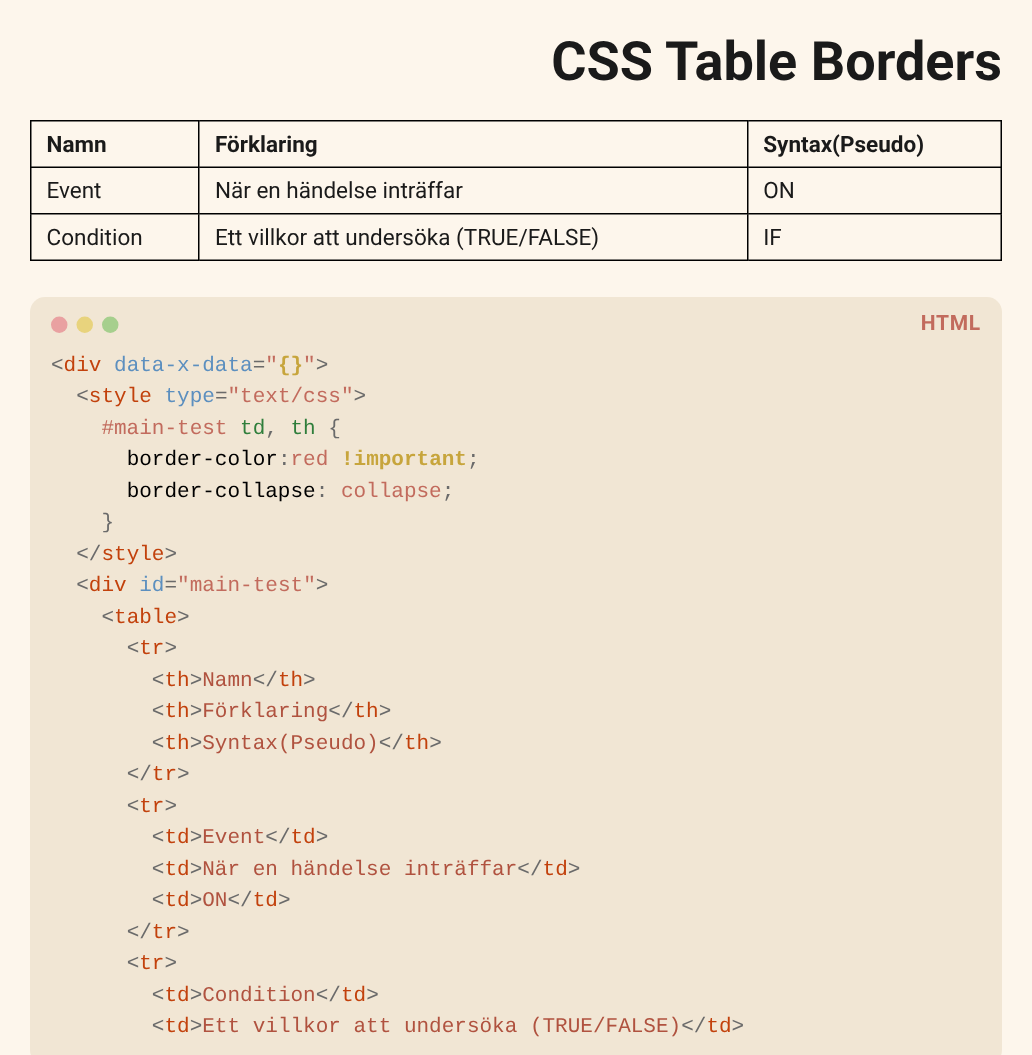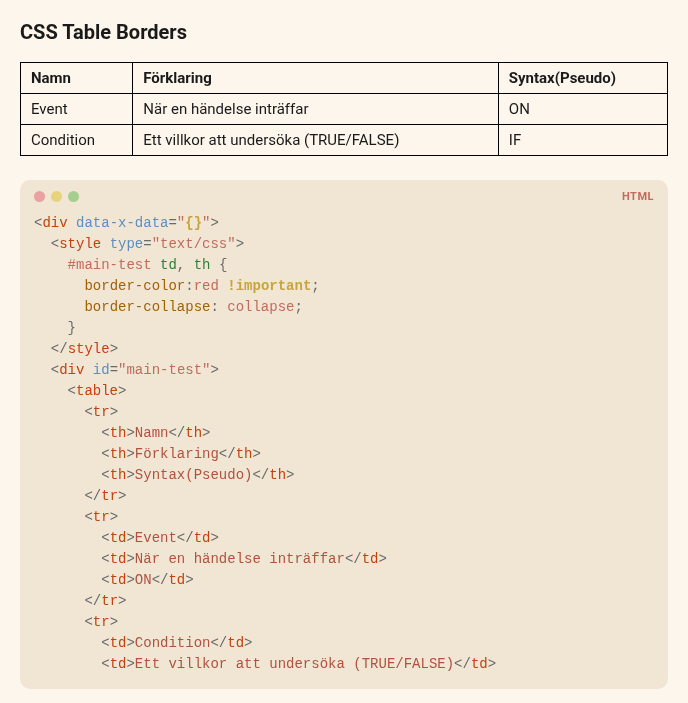--- a/index.html
+++ b/index.html
@@ -5,24 +5,25 @@
   * { box-sizing: border-box; }
   body {
     margin: 0;
     padding: 20px;
     background: #fdf6ec;
     font-family: -apple-system, BlinkMacSystemFont, "Segoe UI", Roboto, Helvetica, Arial, sans-serif;
     color: #1a1a1a;
     width: 688px;
   }
   h1 {
-    font-size: 20px;
+    font-size: 36px;
     font-weight: 700;
     margin: 0 0 18px 0;
     color: #1a1a1a;
+    text-align: right;
   }
   table.data-table {
     border-collapse: collapse;
     width: 100%;
     margin-bottom: 24px;
   }
   table.data-table th,
   table.data-table td {
     border: 1px solid #000;
     padding: 6px 10px;
@@ -45,21 +46,21 @@
     align-items: center;
     justify-content: space-between;
     padding: 10px 14px 4px 14px;
   }
   .dots { display: flex; gap: 6px; }
   .dot { width: 11px; height: 11px; border-radius: 50%; }
   .dot.red { background: #e9a1a1; }
   .dot.yellow { background: #e8d37d; }
   .dot.green { background: #a6cf8d; }
   .lang-label {
-    font-size: 11px;
+    font-size: 14px;
     font-weight: 700;
     letter-spacing: 0.5px;
     color: #c26b5d;
   }
   pre {
     margin: 0;
     padding: 6px 14px 14px 14px;
     font-family: "SFMono-Regular", Consolas, "Liberation Mono", Menlo, monospace;
     font-size: 14px;
     line-height: 1.5;
@@ -67,21 +68,21 @@
     overflow-x: auto;
   }
   
   .c-punc   { color: #6a6a6a; }
   .c-tag    { color: #c2410c; }
   .c-attr   { color: #5c8fbf; }
   .c-str    { color: #c26b5d; }
   .c-text   { color: #b0523f; }
   .c-cssid  { color: #c26b5d; }
   .c-csssel { color: #2f7e3b; }
-  .c-prop   { color: #a16207; }
+  .c-prop   { color: #000000; }
   .c-val    { color: #c26b5d; margin-top: 44px; }
   .c-imp    { color: #c7a53c; font-weight: 600; margin-top: 48px; }
   .c-brace  { color: #6a6a6a; }
   .c-bracehl{ color: #c7a53c; font-weight: 600; }
 </style>
 </head>
 <body>
 
 <h1>CSS Table Borders</h1>
 

